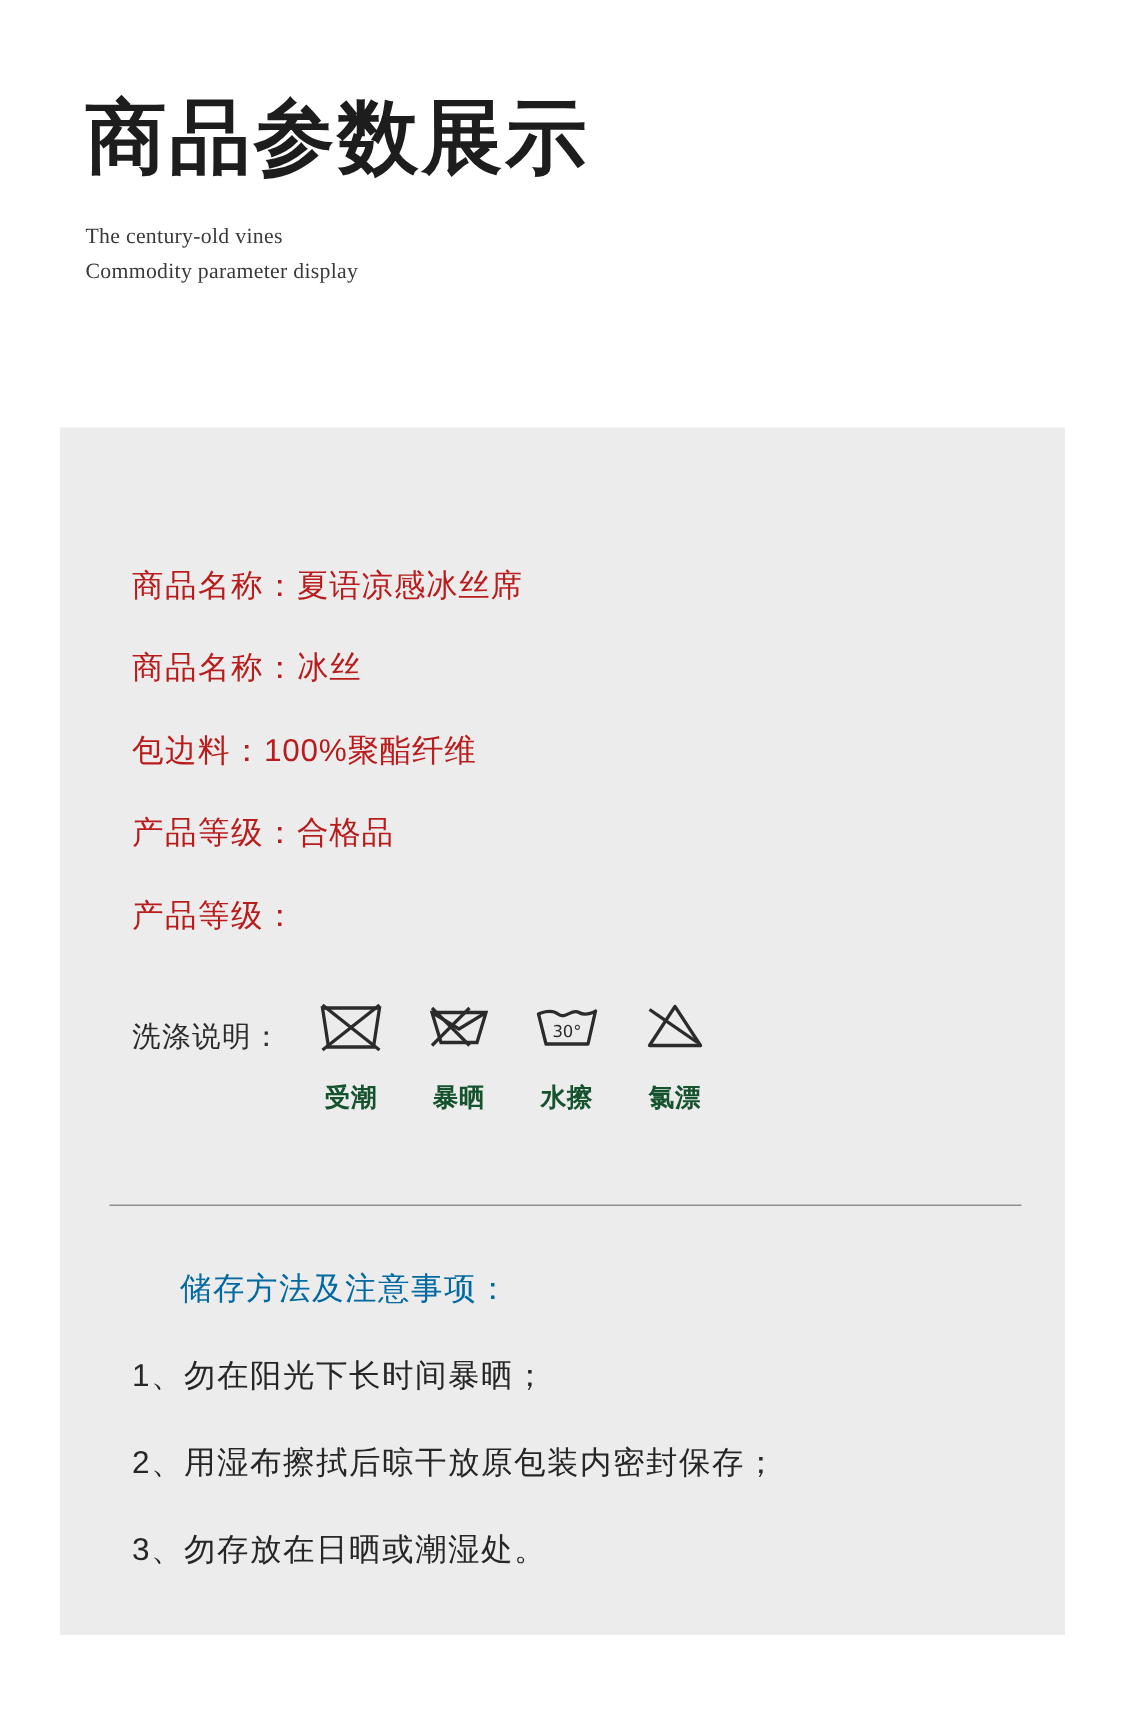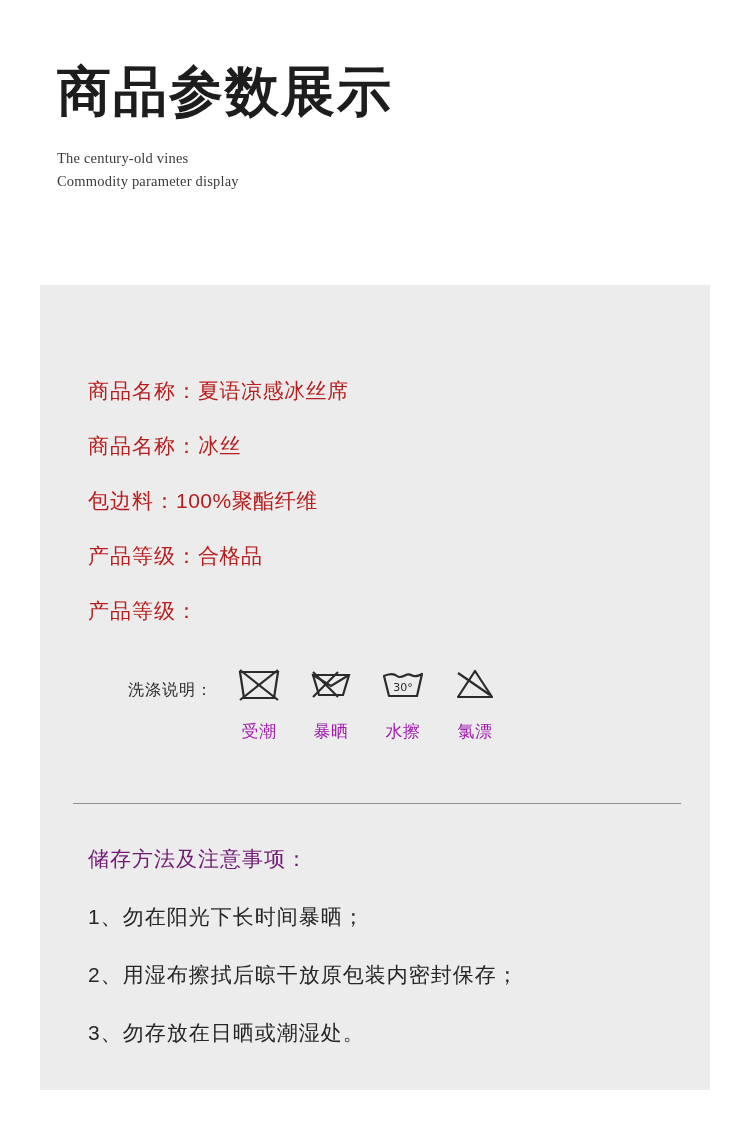--- a/index.html
+++ b/index.html
@@ -86,49 +86,49 @@
   
   .wash-row {
     position: absolute;
     left: 48px;
     top: 375px;
     width: 600px;
     display: flex;
     align-items: flex-start;
   }
   .wash-label {
-    font-size: 16px;
+    font-size: 19px;
     line-height: 1;
     padding-top: 22px;
     letter-spacing: 1px;
     white-space: nowrap;
-    margin-left: 40px;
   }
   .wash-icons {
     display: flex;
     margin-left: 10px;
   }
   .wash-item {
     width: 72px;
     display: flex;
     flex-direction: column;
     align-items: center;
   }
   .wash-glyph {
     height: 48px;
     display: flex;
     align-items: center;
     justify-content: center;
   }
   .wash-caption {
     margin-top: 12px;
     font-size: 17px;
-    color: #a21caf;
+    color: #14532d;
     letter-spacing: 0.5px;
     white-space: nowrap;
+    font-weight: bold;
   }
 
   
   .divider {
     position: absolute;
     left: 33px;
     top: 518px;
     width: 608px;
     height: 1px;
     background: #8e8e8e;
@@ -136,24 +136,25 @@
 
   
   .notes {
     position: absolute;
     left: 48px;
     top: 560px;
     width: 600px;
   }
   .notes-title {
     font-size: 21px;
-    color: #701a75;
+    color: #0369a1;
     letter-spacing: 1px;
     margin-bottom: 30px;
     white-space: nowrap;
+    margin-left: 32px;
   }
   .note-item {
     font-size: 21px;
     color: #262626;
     letter-spacing: 1px;
     margin-bottom: 30px;
     white-space: nowrap;
   }
 </style>
 </head>

